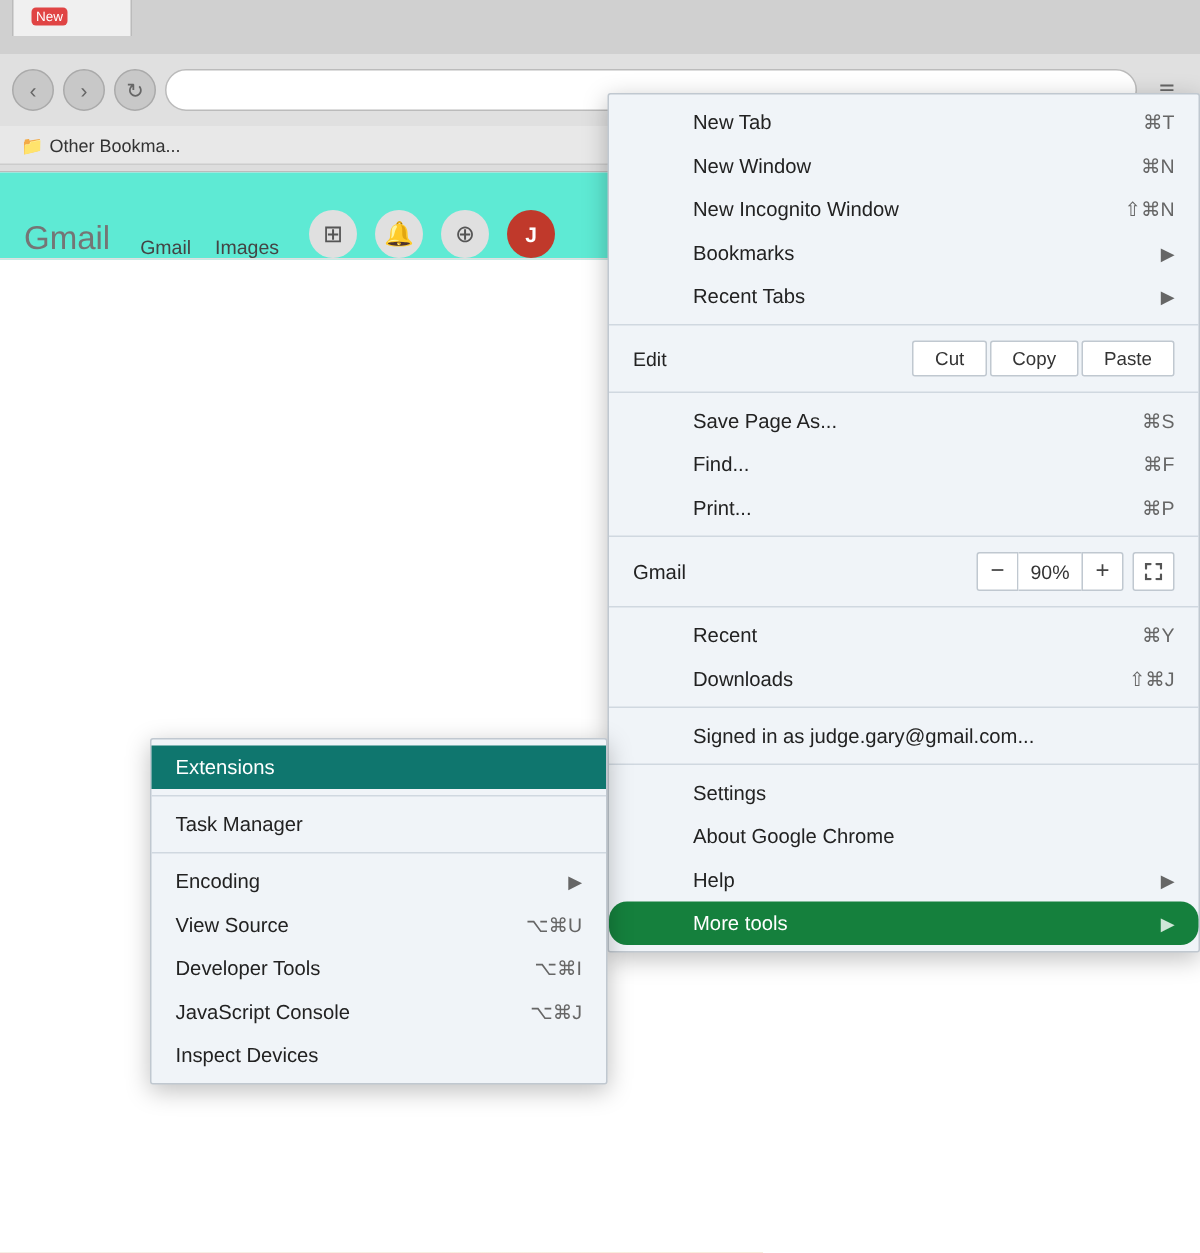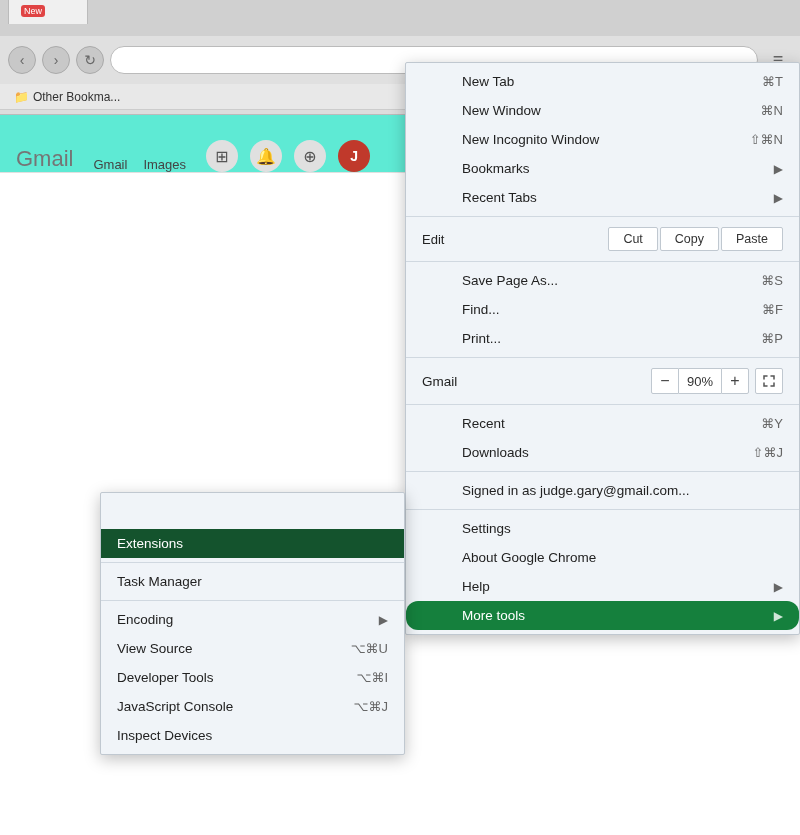--- a/index.html
+++ b/index.html
@@ -321,23 +321,22 @@
     .submenu-item {
       display: flex;
       align-items: center;
       padding: 7px 16px;
       cursor: pointer;
       color: #222;
       font-size: 13.5px;
     }
 
     .submenu-item.highlighted {
-      background: #14532d;
+      background: #0f766e;
       color: white;
-      margin-top: 32px;
     }
 
     .submenu-item .label { flex: 1; }
     .submenu-item .shortcut { color: #666; font-size: 13px; }
 
     .submenu-section {
       padding: 4px 0;
       border-bottom: 1px solid #d0d8e0;
     }
     .submenu-section:last-child { border-bottom: none; }

